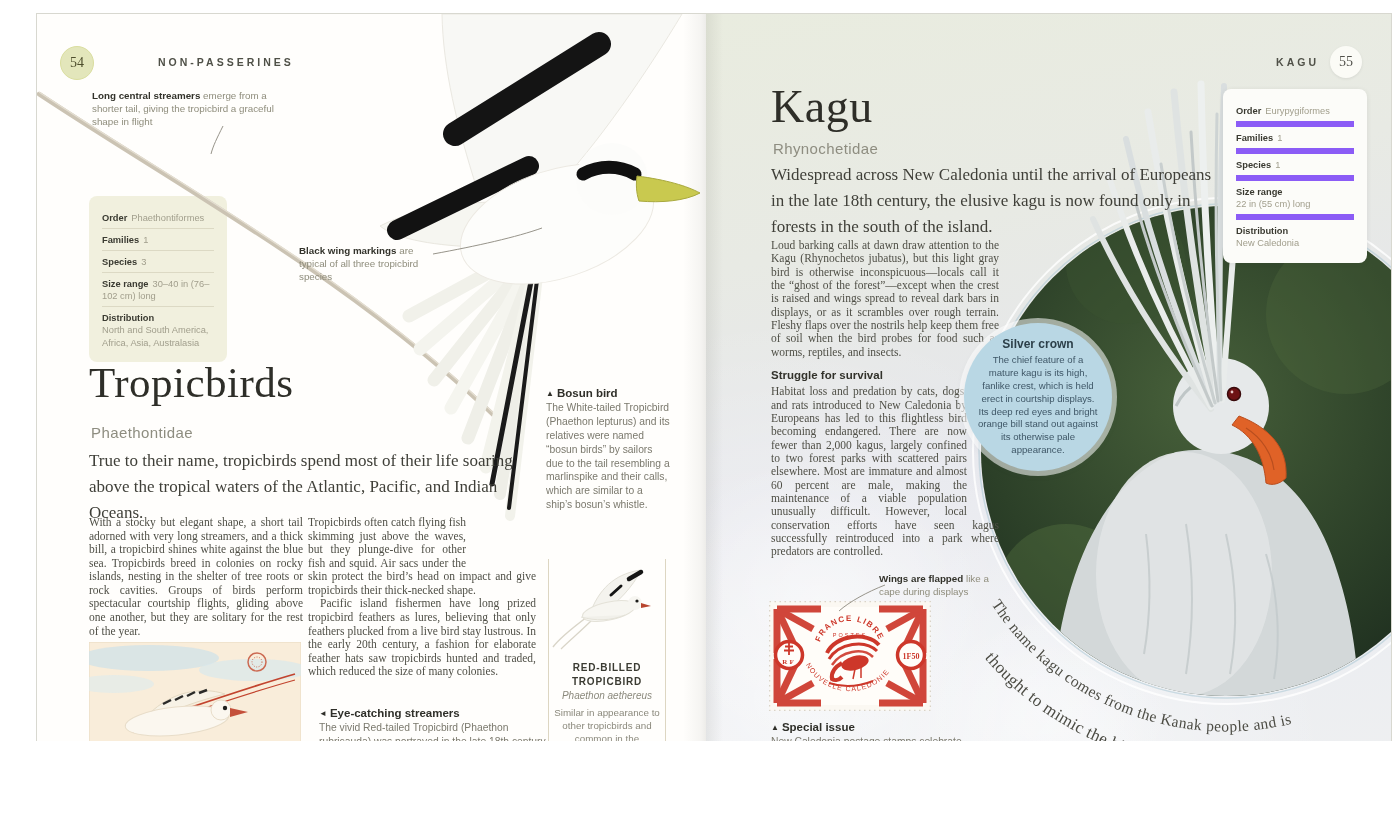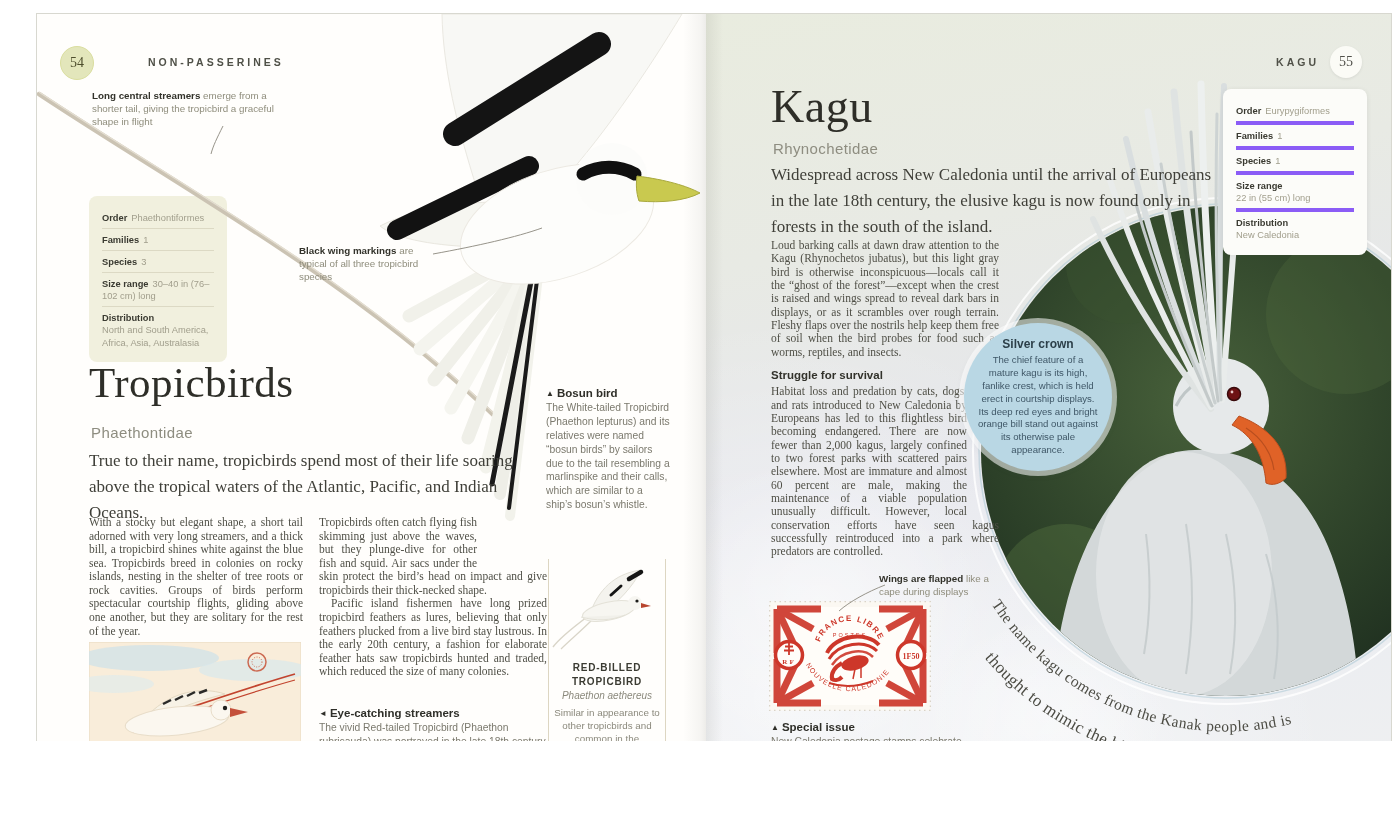--- a/index.html
+++ b/index.html
@@ -25,21 +25,21 @@
   .running-head{font-size:10.5px;font-weight:bold;letter-spacing:3px;color:#4f5047;top:42px;}
   
   .factbox{border-radius:8px;padding:11px 13px 9px 13px;}
   .factbox .row{padding:5px 0 4px 0;border-bottom:1px solid #dcd9c4;font-size:9.3px;line-height:1.3;}
   .factbox .row:last-child{border-bottom:none;}
   .factbox .lbl{font-weight:bold;color:#3a3a31;margin-right:4px;}
   .factbox .val{color:#a19e8c;}
   .factbox .block .lbl{display:block;}
   .fb54{left:52px;top:182px;width:112px;background:#f1f0de;}
   .fb55{left:517px;top:75px;width:118px;background:#fcfcf9;box-shadow:0 1px 5px rgba(60,60,50,.10);z-index:6;}
-  .fb55 .row{border-bottom:4px solid #8b5cf6;}
+  .fb55 .row{border-bottom:6px solid #8b5cf6;}
   
   .annot{font-size:9.8px;line-height:1.35;color:#8f8d7c;text-align:left;}
   .annot b{color:#33332b;}
   
   .h-title{font-family:"Liberation Serif","DejaVu Serif",serif;font-weight:400;color:#2e2e28;letter-spacing:.5px;}
   .family{font-size:15px;color:#8e8d80;letter-spacing:.4px;}
   .intro{font-family:"Liberation Serif",serif;font-size:17px;line-height:1.52;color:#3f3f38;}
   .bodycol{font-family:"Liberation Serif",serif;font-size:11.5px;line-height:1.18;color:#4f4f46;text-align:justify;}
   .bodycol p{margin:0;}
   .bodycol p + p{text-indent:12px;}
@@ -102,21 +102,21 @@
 
         <circle cx="575" cy="165" r="36" fill="#fcfcfa"></circle>
         <path d="M 546,160 C 562,151 582,151 598,160" stroke="#101010" stroke-width="13" fill="none" stroke-linecap="round"></path>
 
         <path d="M 600,162 C 630,166 650,172 663,179 C 648,187 624,189 602,187 C 599,178 599,170 600,162 Z" fill="#c9c94f" stroke="#a9a93e" stroke-width="1"></path>
       </svg>
 
       <div class="abs badge badge-54">
         <span>54</span>
       </div>
-      <div class="abs running-head" style="left:63px;padding-left:48px;">NON-PASSERINES</div>
+      <div class="abs running-head" style="left:73px;padding-left:48px;">NON-PASSERINES</div>
 
       <div class="abs annot" style="left:55px;top:75px;width:185px;z-index:2;">
         <b>Long central streamers</b><span> emerge from a shorter tail, giving the tropicbird a graceful shape in flight</span>
       </div>
 
       <div class="abs annot" style="left:262px;top:230px;width:132px;z-index:2;">
         <b>Black wing markings</b><span> are typical of all three tropicbird species</span>
       </div>
 
       <div class="abs factbox fb54">
@@ -127,21 +127,21 @@
         <div class="row block"><span class="lbl">Distribution</span><span class="val">North and South America, Africa, Asia, Australasia</span></div>
       </div>
 
       <div class="abs h-title" style="left:52px;top:344px;font-size:43px;z-index:2;">Tropicbirds</div>
       <div class="abs family" style="left:54px;top:410px;">Phaethontidae</div>
       <div class="abs intro" style="left:52px;top:434px;width:458px;z-index:2;">True to their name, tropicbirds spend most of their life soaring above the tropical waters of the Atlantic, Pacific, and Indian Oceans.</div>
 
       <div class="abs bodycol" style="left:52px;top:502px;width:214px;">
         <p>With a stocky but elegant shape, a short tail adorned with very long streamers, and a thick bill, a tropicbird shines white against the blue sea. Tropicbirds breed in colonies on rocky islands, nesting in the shelter of tree roots or rock cavities. Groups of birds perform spectacular courtship flights, gliding above one another, but they are solitary for the rest of the year.</p>
       </div>
-      <div class="abs bodycol" style="left:282px;top:502px;width:228px;">
+      <div class="abs bodycol" style="left:271px;top:502px;width:228px;">
         <span class="cutout-r" style="width:70px;height:52px;"></span>
         <p>Tropicbirds often catch flying fish skimming just above the waves, but they plunge-dive for other fish and squid. Air sacs under the skin protect the bird’s head on impact and give tropicbirds their thick-necked shape.</p>
         <p>Pacific island fishermen have long prized tropicbird feathers as lures, believing that only feathers plucked from a live bird stay lustrous. In the early 20th century, a fashion for elaborate feather hats saw tropicbirds hunted and traded, which reduced the size of many colonies.</p>
       </div>
 
       <svg class="abs" style="left:52px;top:628px;" width="212" height="146" viewBox="0 0 212 146">
         <rect x="0" y="0" width="212" height="146" fill="#f9edda" stroke="#e7d9c0"></rect>
         <ellipse cx="60" cy="16" rx="70" ry="13" fill="#cfe2e8" opacity=".75"></ellipse>
         <ellipse cx="165" cy="28" rx="55" ry="11" fill="#d8e8ec" opacity=".7"></ellipse>
         <ellipse cx="25" cy="42" rx="40" ry="9" fill="#dcebee" opacity=".6"></ellipse>

